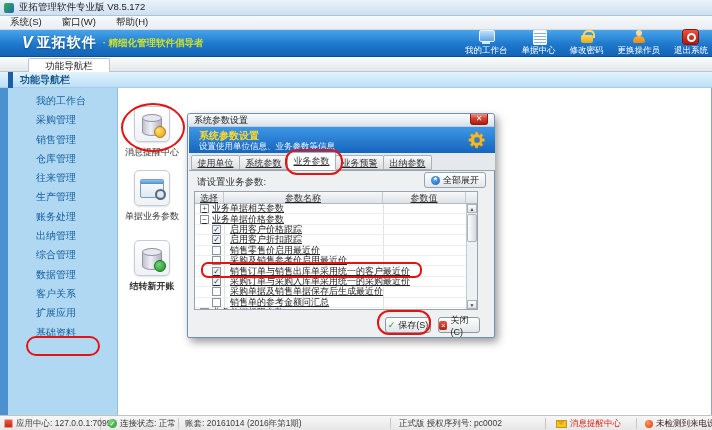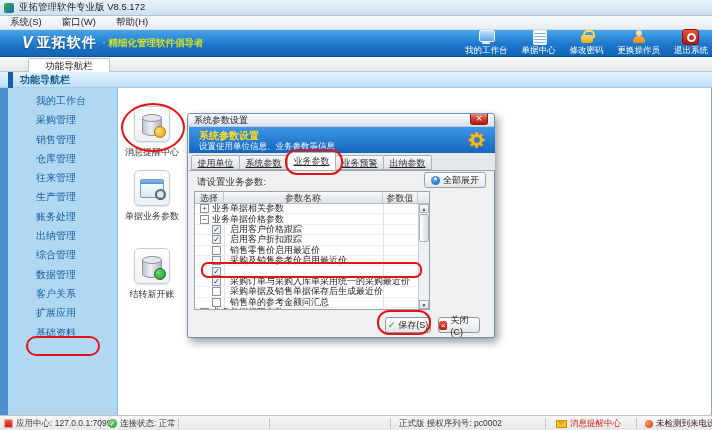--- a/index.html
+++ b/index.html
@@ -70,21 +70,21 @@
   .sidestrip { position:absolute; left:0; top:88px; width:8px; height:327px; background:#4b90cf; }
   .sidebar { position:absolute; left:8px; top:88px; width:110px; height:327px;
     background:#b0d8f2; border-right:1px solid #8fbede; padding-top:3px; }
   .side-item { height:19.3px; line-height:19.3px; padding-left:28px; font-size:10px;
     color:#155e9e; cursor:pointer; white-space:nowrap; }
   .side-item.selected { background:linear-gradient(#eaf7ff,#cfeafb);
     border-top:1px solid #9fcbe8; border-bottom:1px solid #9fcbe8; line-height:17.3px; }
 
   
   .ws { position:absolute; width:76px; text-align:center; cursor:pointer; }
-  .ws0 { left:114px; top:106px; } .ws1 { left:114px; top:170px; } .ws2 { left:114px; top:248px; }
+  .ws0 { left:114px; top:106px; } .ws1 { left:114px; top:170px; } .ws2 { left:114px; top:240px;font-weight:bold; }
   .ws-box { width:36px; height:36px; margin:0 auto; background:linear-gradient(#ffffff,#eef1f5);
     border:1px solid #c4ccd6; border-radius:5px; box-shadow:0 1px 2px rgba(0,0,0,.12);
     display:flex; align-items:center; justify-content:center; }
   .ws-lbl { font-size:9px; color:#333; margin-top:4px; white-space:nowrap; }
   .wsi { position:relative; display:block; }
   .database-gear-icon, .database-sync-icon { width:20px; height:21px; margin-top:3px;
     background:linear-gradient(90deg,#c2c2d0,#eef0f6 42%,#b0b0c2);
     border:1px solid #9494a6; border-radius:10px/4px; }
   .database-gear-icon::before, .database-sync-icon::before { content:""; position:absolute; left:-1px; top:-2px;
     width:18px; height:6px; border:1px solid #9494a6; border-radius:50%; background:#e6e8f0; }
@@ -123,22 +123,22 @@
   .dtab.active { height:18px; line-height:17px; background:#fff; border-bottom:1px solid #fff;
     position:relative; z-index:2; }
   .dlg-prompt { position:absolute; left:9px; top:62px; font-size:9.5px; color:#333; }
   .expand-btn { position:absolute; right:8px; top:58px; width:62px; height:16px;
     background:linear-gradient(#fefefe,#e4e7ea); border:1px solid #97a3af; border-radius:3px;
     font-size:9px; display:flex; align-items:center; justify-content:center; gap:3px; cursor:pointer; }
   .expand-ico { width:9px; height:9px; border-radius:50%; background:radial-gradient(circle at 35% 35%,#5aa6ee,#1a66c0);
     color:#fff; font-size:9px; line-height:8px; text-align:center; font-weight:bold; }
 
   
-  .ptable { position:absolute; left:6px; top:77px; width:236px; height:119px; background:#fff;
-    border:1px solid #9aa4ae; overflow:hidden; }
+  .ptable { position:absolute; left:6px; top:77px; width:284px; height:119px; background:#fff;
+    border:1px solid #9aa4ae; overflow:hidden;text-decoration:underline; }
   .thead { display:flex; height:12px; background:linear-gradient(#f7f8f9,#dfe3e7);
     border-bottom:1px solid #b2bac2; }
   .thead > div { font-size:9px; text-align:center; line-height:12px; color:#333;
     border-right:1px solid #c4cad0; }
   .h1 { width:29px; } .h2 { width:159px; } .h3 { flex:1; } 
   .hsp { width:11px; border-right:none!important; }
   .tbody { position:relative; }
   .colline { position:absolute; top:0; bottom:0; width:1px; background:#dde2e7; z-index:1; }
   .cl1 { left:29px; } .cl2 { left:188px; }
   .trow { position:relative; height:10.4px; display:flex; align-items:center;
@@ -340,20 +340,21 @@
           <div class="trow">
             <span class="cbx"></span>
             <span class="ilabel">销售零售价启用最近价</span>
           </div>
           <div class="trow">
             <span class="cbx"></span>
             <span class="ilabel">采购及销售参考价启用最近价</span>
           </div>
           <div class="trow hl">
             <span class="cbx on">✓</span>
+            <span class="ilabel">销售订单与销售出库单采用统一的客户最近价</span>
           </div>
           <div class="trow">
             <span class="cbx on">✓</span>
             <span class="ilabel">采购订单与采购入库单采用统一的采购最近价</span>
           </div>
           <div class="trow">
             <span class="cbx"></span>
             <span class="ilabel">采购单据及销售单据保存后生成最近价</span>
           </div>
           <div class="trow">
@@ -389,20 +390,23 @@
     <div class="ssep p5"></div>
     <div class="ssep p6"></div>
   <div class="s-item s0">
         <span class="s-ico app-center-icon"></span>
         <span>应用中心: 127.0.0.1:7099</span>
       </div>
       <div class="s-item s1">
         <span class="s-ico connected-icon">✓</span>
         <span>连接状态: 正常</span>
       </div>
+      <div class="s-item s2">
+        <span>账套: 20161014 (2016年第1期)</span>
+      </div>
       <div class="s-item s3">
         <span>操作员: 系统管理员(admin) 总部</span>
       </div>
       <div class="s-item s4">
         <span>正式版 授权序列号: pc0002</span>
       </div>
       <div class="s-item s5">
         <span class="s-ico message-icon"></span>
         <span style="color: rgb(216, 30, 16);">消息提醒中心</span>
       </div>

